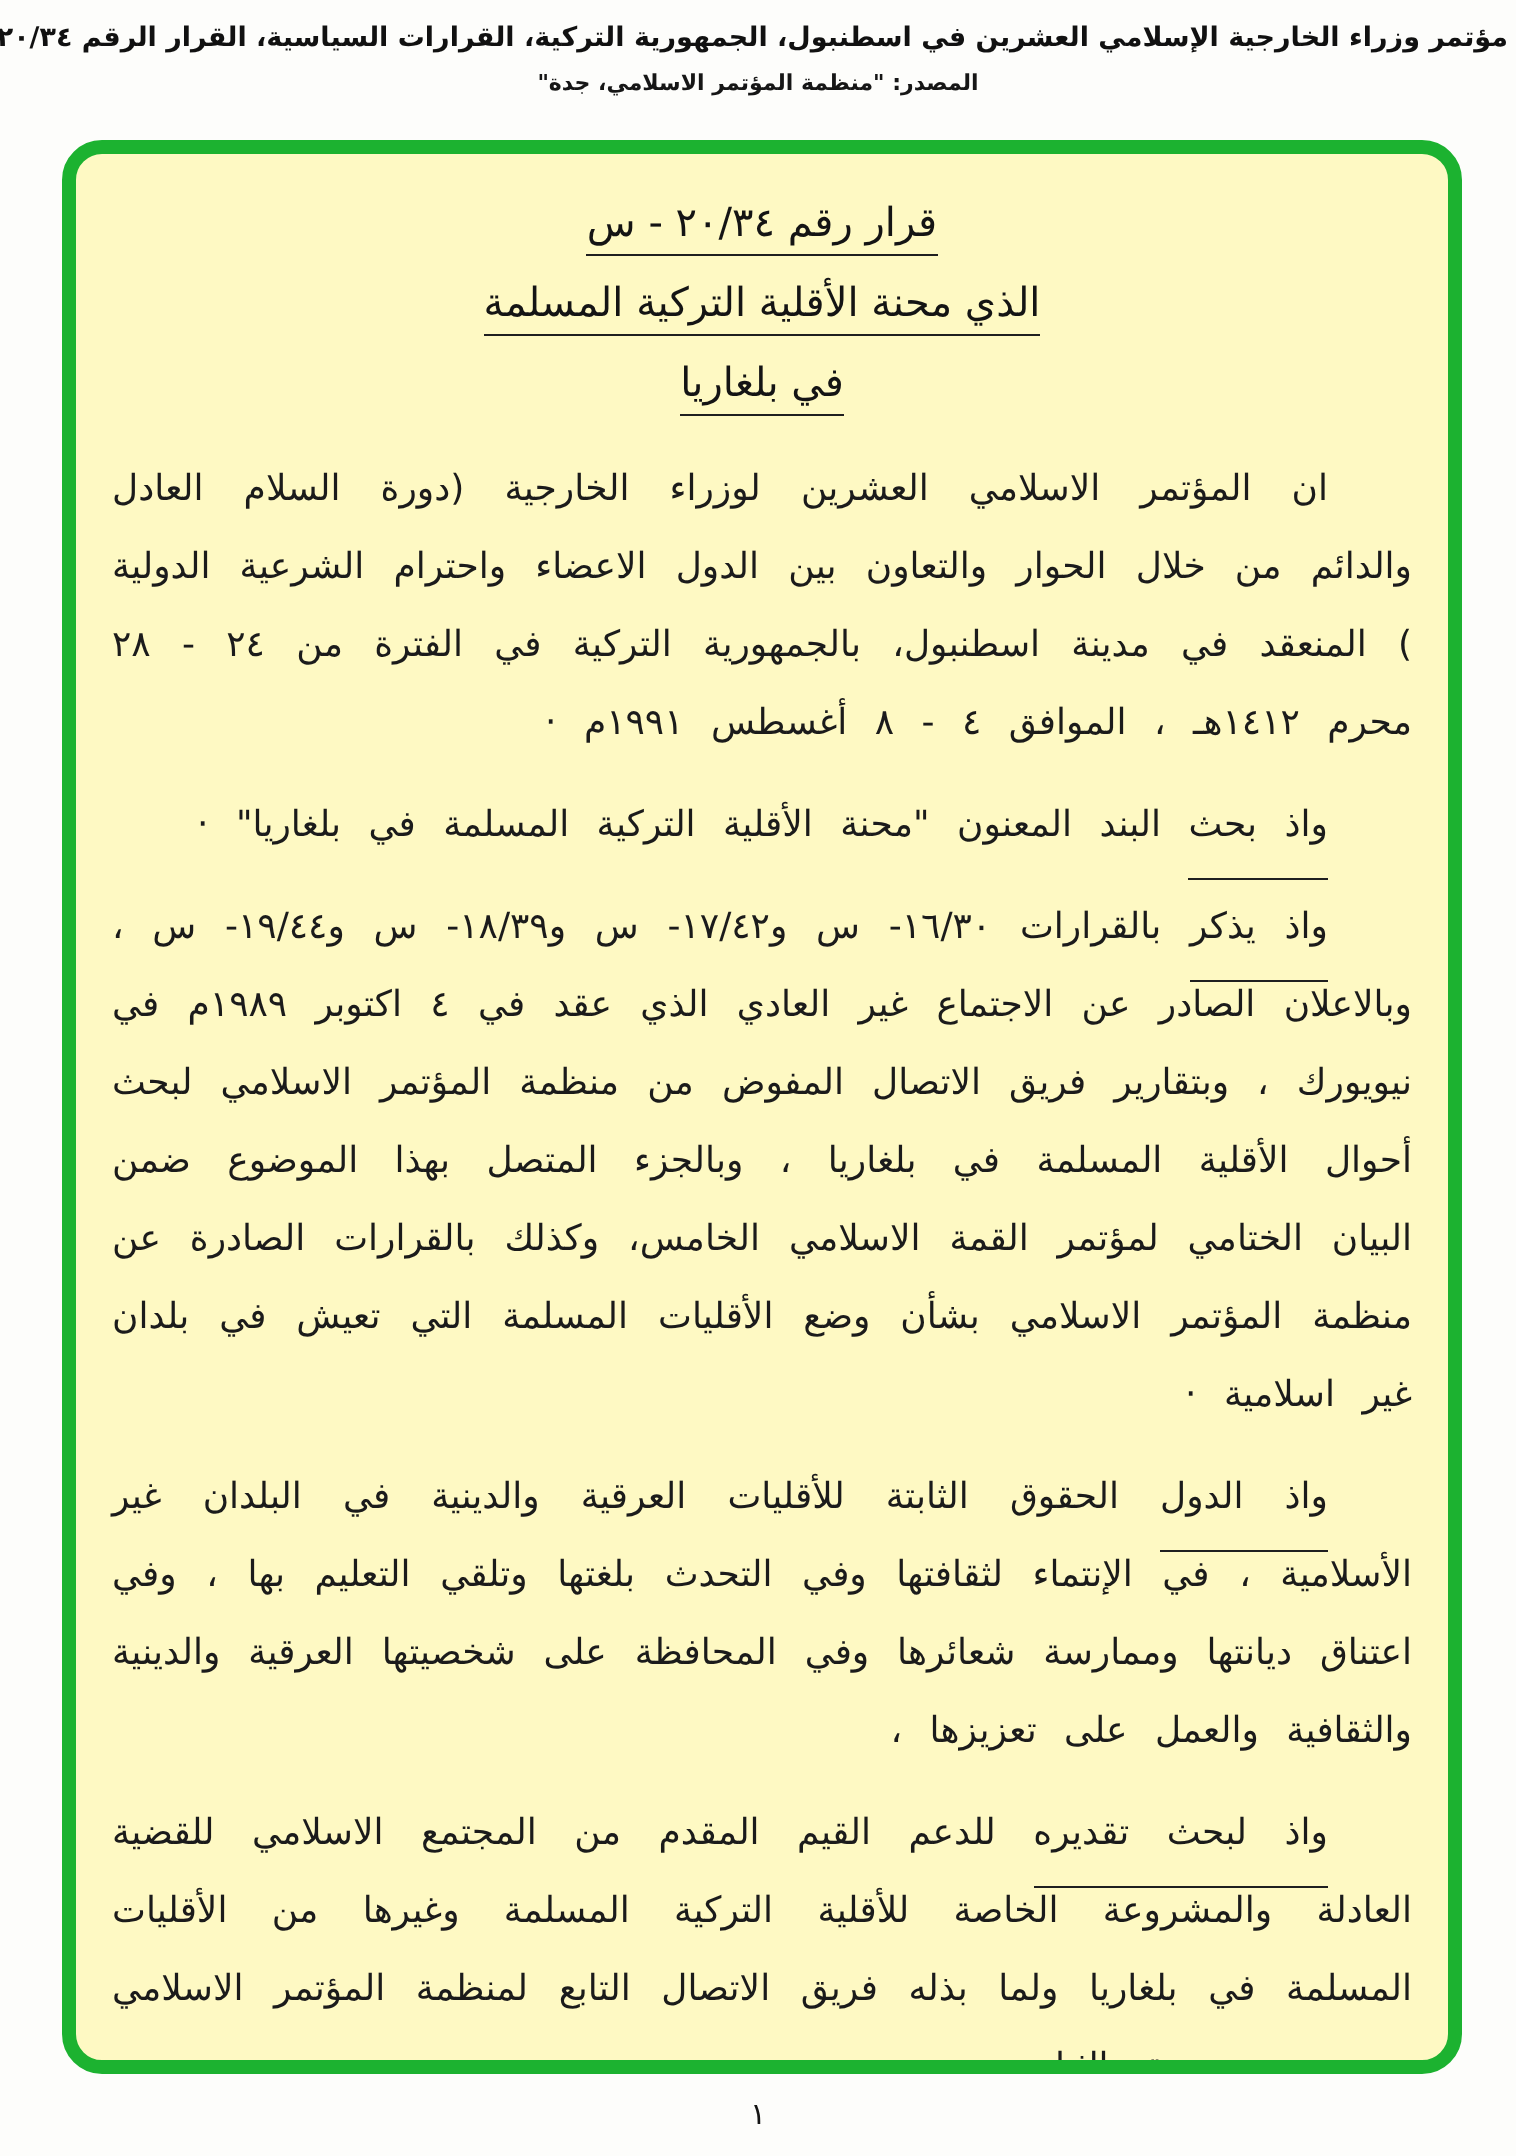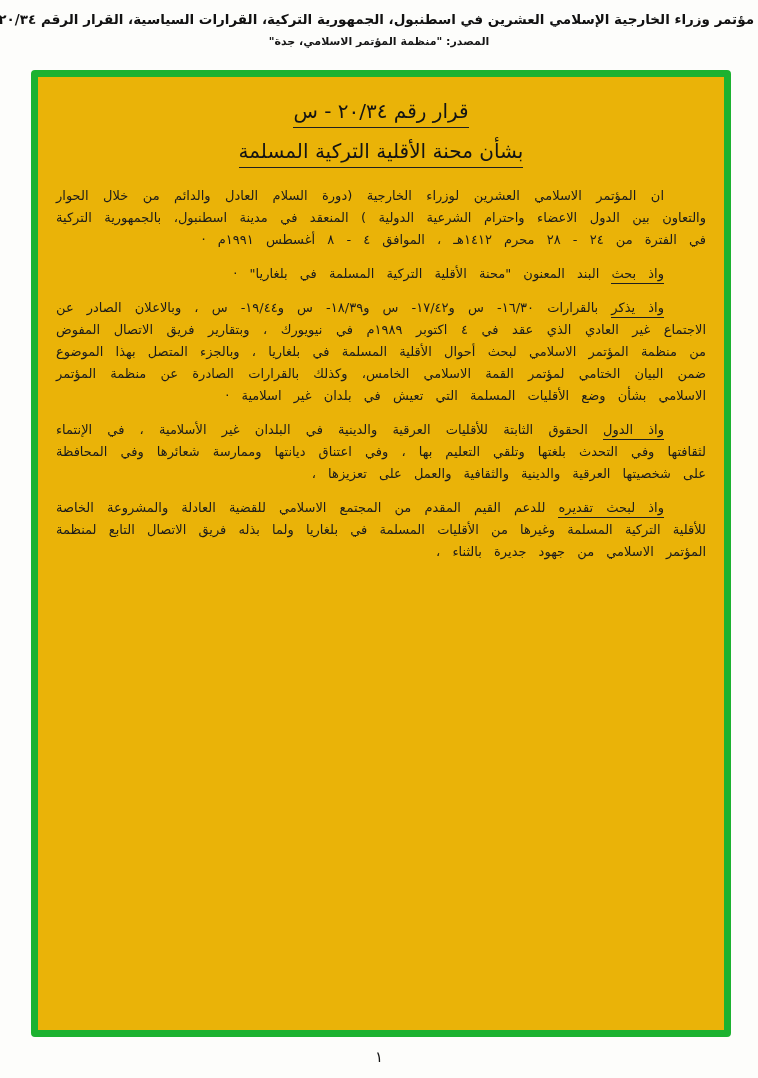--- a/index.html
+++ b/index.html
@@ -27,22 +27,22 @@
     position:absolute;top:35px;left:0;right:0;
     direction:rtl;text-align:center;
     font-weight:bold;font-size:11px;color:#161616;
   }
 
   
   .frame{
     position:absolute;left:31px;top:70px;width:700px;height:967px;
     box-sizing:border-box;
     border:7px solid var(--frame-green);
-    border-radius:4px;
-    background:#eab308;
+    border-radius:20px;
+    background:#fef9c3;
   }
   .content{
     position:absolute;inset:0;
     padding:14px 18px 0 18px;
     direction:rtl;
     overflow:hidden;
   }
 
   
   .title-line{
@@ -52,30 +52,30 @@
     color:#141414;
   }
   .u{
     border-bottom:1.6px solid #1f1f1f;
     padding-bottom:4px;
   }
 
   .body-text{margin-top:14px;}
   p.para{
     margin:0 0 12px 0;
-    font-size:13px;
-    line-height:22px;
+    font-size:18px;
+    line-height:39px;
     text-align:justify;
     text-indent:42px;
     word-spacing:8px;
     color:var(--ink);
   }
   p.para .lead{
     border-bottom:1.6px solid #1f1f1f;
-    padding-bottom:2px;
+    padding-bottom:16px;
   }
 
   .pagenum{
     position:absolute;bottom:12px;left:0;right:0;
     text-align:center;font-size:15px;color:#141414;
   }
 </style>
 </head>
 <body>
 
@@ -85,21 +85,24 @@
 
   <div class="hdr2">المصدر:  "منظمة المؤتمر الاسلامي، جدة"</div>
 
   <div class="frame">
     <div class="content">
 
       <div class="title-line">
         <span class="u">قرار رقم ٢٠/٣٤ - س</span>
       </div>
       <div class="title-line">
-        <span class="u">بشأن محنة الأقلية التركية المسلمة</span>
+        <span class="u">الذي محنة الأقلية التركية المسلمة</span>
+      </div>
+      <div class="title-line">
+        <span class="u">في بلغاريا</span>
       </div>
 
       <div class="body-text">
 
         <p class="para"><span class="lead"></span><span>ان المؤتمر الاسلامي العشرين لوزراء الخارجية (دورة السلام العادل والدائم من خلال الحوار والتعاون بين الدول الاعضاء واحترام الشرعية الدولية ) المنعقد في مدينة اسطنبول، بالجمهورية التركية في الفترة من ٢٤ - ٢٨ محرم ١٤١٢هـ ، الموافق ٤ - ٨ أغسطس ١٩٩١م ·</span></p>
 
         <p class="para"><span class="lead">واذ بحث</span><span> البند المعنون "محنة الأقلية التركية المسلمة في بلغاريا" ·</span></p>
 
         <p class="para"><span class="lead">واذ يذكر</span><span> بالقرارات ١٦/٣٠- س و١٧/٤٢- س و١٨/٣٩- س و١٩/٤٤- س ، وبالاعلان الصادر عن الاجتماع غير العادي الذي عقد في ٤ اكتوبر ١٩٨٩م في نيويورك ، وبتقارير فريق الاتصال المفوض من منظمة المؤتمر الاسلامي لبحث أحوال الأقلية المسلمة في بلغاريا ، وبالجزء المتصل بهذا الموضوع ضمن البيان الختامي لمؤتمر القمة الاسلامي الخامس، وكذلك بالقرارات الصادرة عن منظمة المؤتمر الاسلامي بشأن وضع الأقليات المسلمة التي تعيش في بلدان غير اسلامية ·</span></p>
 

